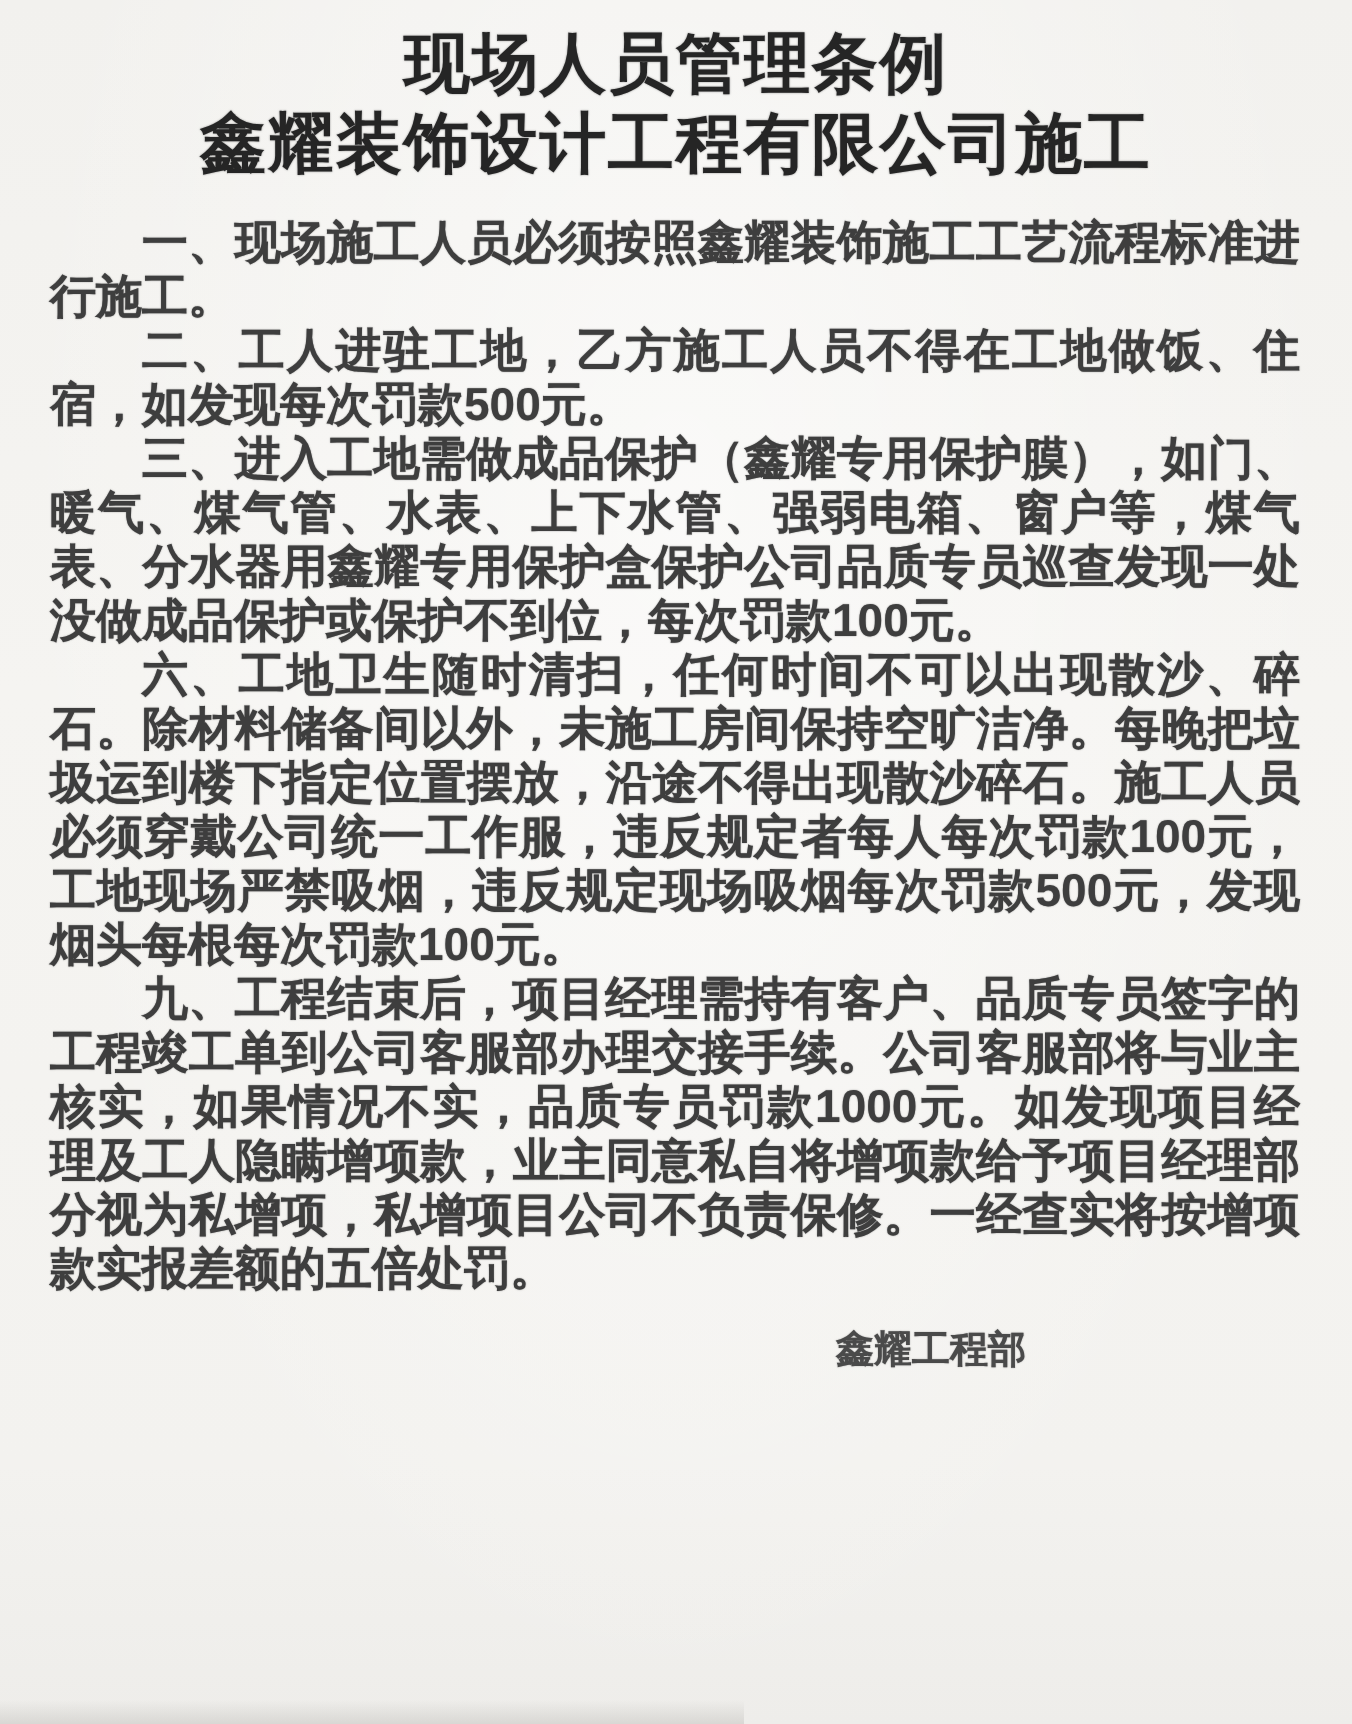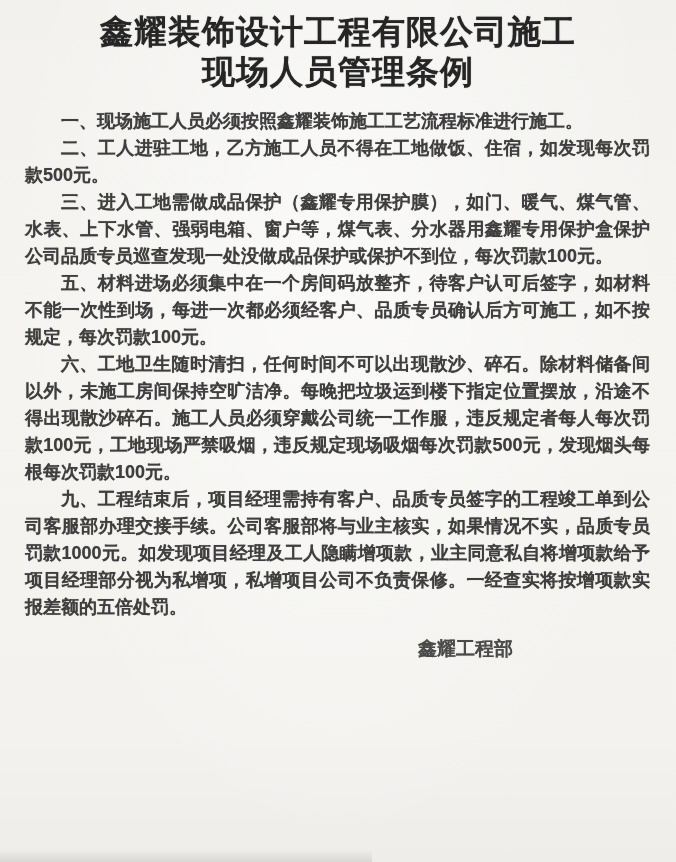--- a/index.html
+++ b/index.html
@@ -29,21 +29,21 @@
     font-weight: 700;
     letter-spacing: 1px;
     color: #252525;
     text-shadow: 0 0 1px rgba(40,40,40,0.55);
   }
   .doc-title .title-line {
     display: block;
   }
   .doc-body {
     padding: 0 26px 0 25px;
-    font-size: 18px;
+    font-size: 23px;
     line-height: 27px;
     font-weight: 600;
     text-align: justify;
     color: #3e3e3e;
     text-shadow: 0 0 0.7px rgba(70,70,70,0.7);
   }
   .doc-body p {
     margin: 0;
     text-indent: 2em;
   }
@@ -66,29 +66,28 @@
     background: linear-gradient(180deg, rgba(0,0,0,0) 0%, rgba(120,118,112,0.18) 100%);
     pointer-events: none;
   }
 </style>
 </head>
 <body>
 
 <div class="page">
 
   <h1 class="doc-title">
+    <span class="title-line">现场人员管理条例</span>
     <span class="title-line">鑫耀装饰设计工程有限公司施工</span>
-    <span class="title-line">现场人员管理条例</span>
   </h1>
 
   <div class="doc-body">
     <p>一、现场施工人员必须按照鑫耀装饰施工工艺流程标准进行施工。</p>
     <p>二、工人进驻工地，乙方施工人员不得在工地做饭、住宿，如发现每次罚款500元。</p>
     <p>三、进入工地需做成品保护（鑫耀专用保护膜），如门、暖气、煤气管、水表、上下水管、强弱电箱、窗户等，煤气表、分水器用鑫耀专用保护盒保护公司品质专员巡查发现一处没做成品保护或保护不到位，每次罚款100元。</p>
-    <p>五、材料进场必须集中在一个房间码放整齐，待客户认可后签字，如材料不能一次性到场，每进一次都必须经客户、品质专员确认后方可施工，如不按规定，每次罚款100元。</p>
     <p>六、工地卫生随时清扫，任何时间不可以出现散沙、碎石。除材料储备间以外，未施工房间保持空旷洁净。每晚把垃圾运到楼下指定位置摆放，沿途不得出现散沙碎石。施工人员必须穿戴公司统一工作服，违反规定者每人每次罚款100元，工地现场严禁吸烟，违反规定现场吸烟每次罚款500元，发现烟头每根每次罚款100元。</p>
     <p>九、工程结束后，项目经理需持有客户、品质专员签字的工程竣工单到公司客服部办理交接手续。公司客服部将与业主核实，如果情况不实，品质专员罚款1000元。如发现项目经理及工人隐瞒增项款，业主同意私自将增项款给予项目经理部分视为私增项，私增项目公司不负责保修。一经查实将按增项款实报差额的五倍处罚。</p>
   </div>
 
   <div class="signature">鑫耀工程部</div>
 
   <div class="paper-edge"></div>
 
 </div>
 

